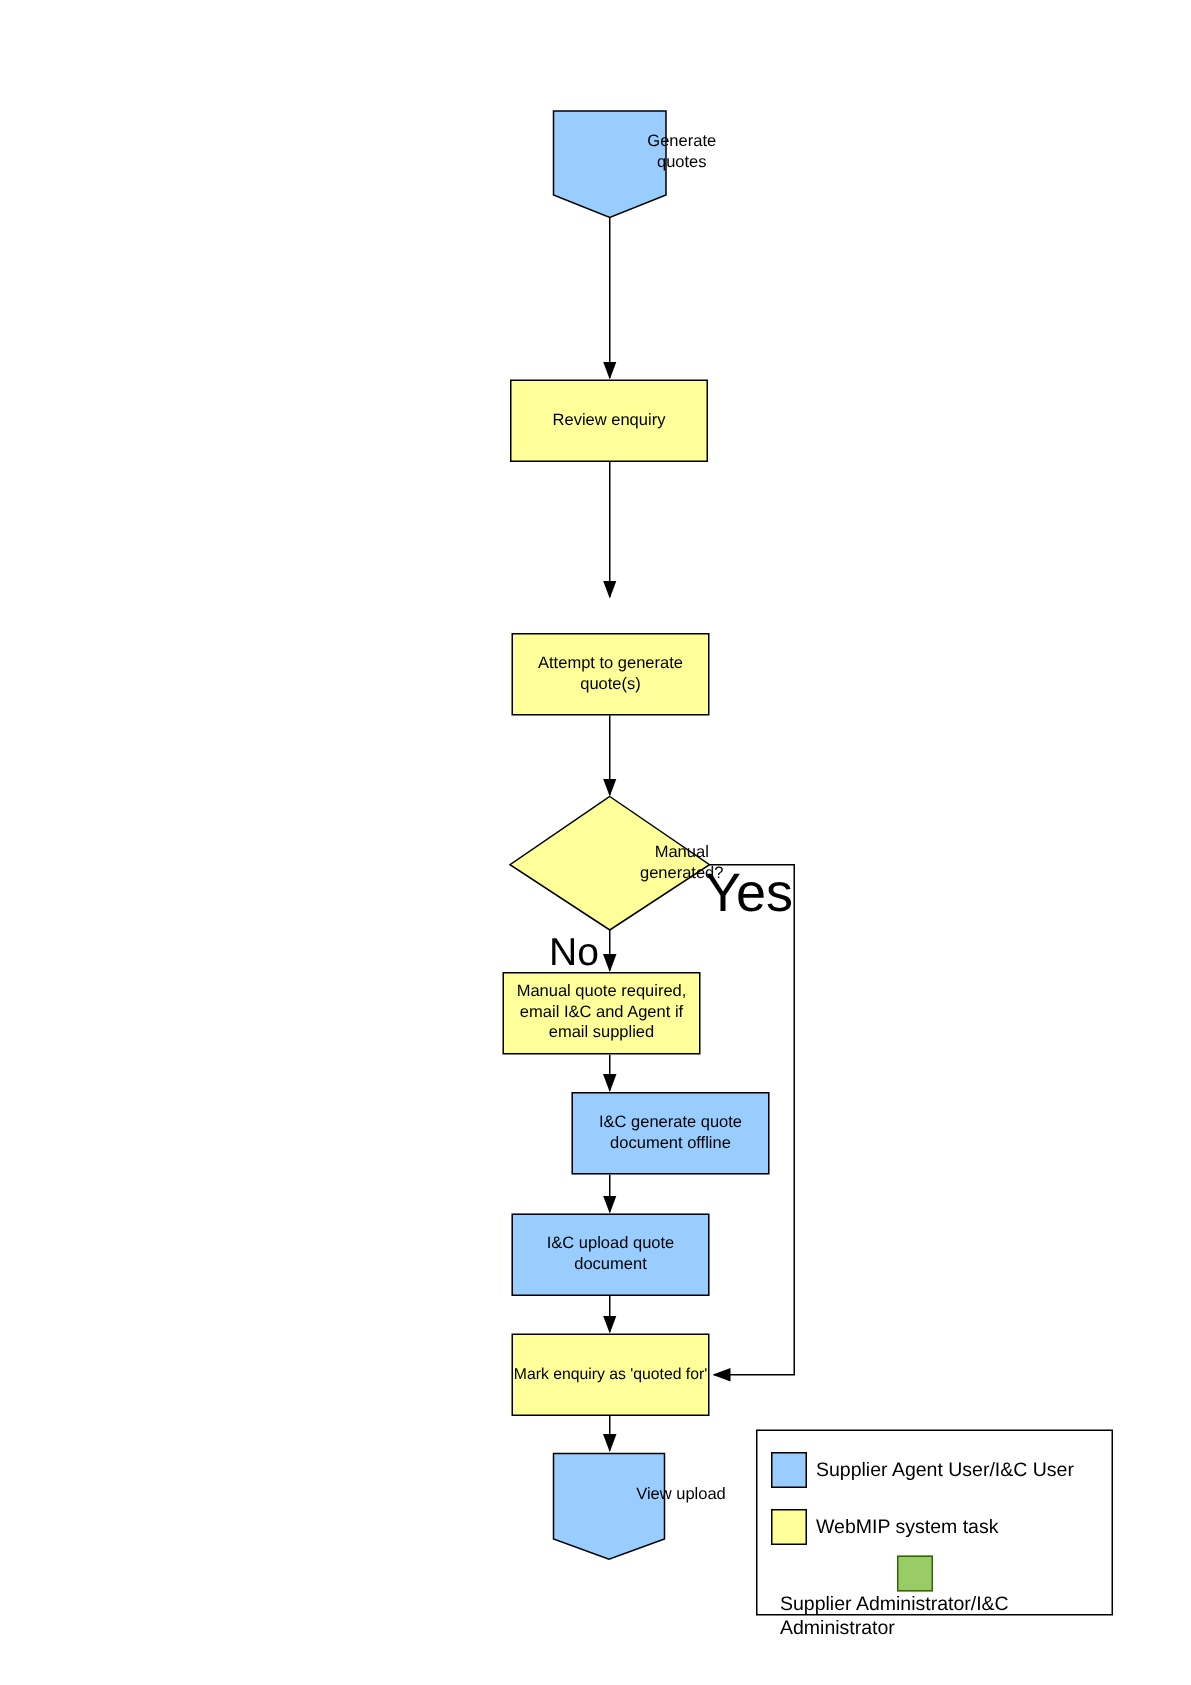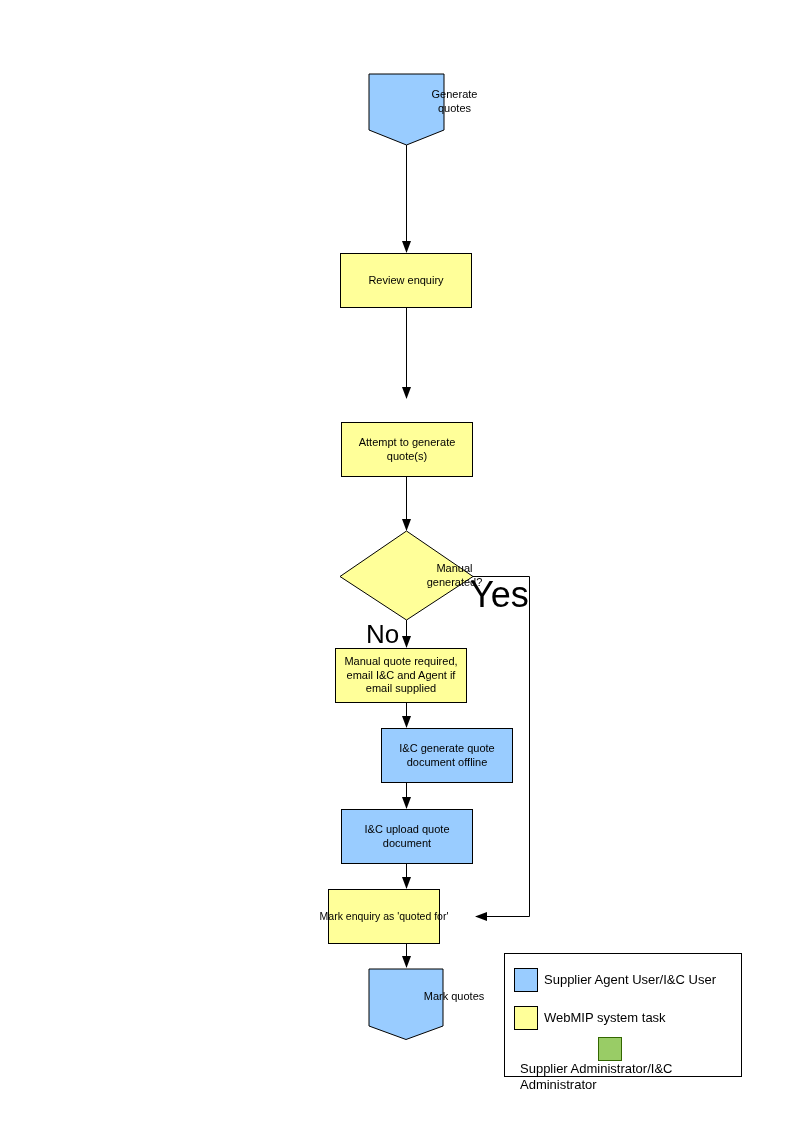--- a/index.html
+++ b/index.html
@@ -79,23 +79,23 @@
 
   <div class="edge-label" style="left:470px;top:577px;">Yes</div>
   <div class="edge-label no" style="left:366px;top:621px;">No</div>
 
   <div class="process fill-yellow" style="left:335px;top:648px;width:132px;height:55px;">Manual quote required, email I&amp;C and Agent if email supplied</div>
 
   <div class="process fill-blue" style="left:341px;top:728px;width:132px;height:55px;margin-left:40px;">I&amp;C generate quote document offline</div>
 
   <div class="process fill-blue" style="left:341px;top:809px;width:132px;height:55px;">I&amp;C upload quote document</div>
 
-  <div class="process fill-yellow tight" style="left:328px;top:889px;width:112px;height:55px;">Mark enquiry as 'quoted for'</div>
+  <div class="process fill-yellow tight" style="left:341px;top:889px;width:132px;height:55px;">Mark enquiry as 'quoted for'</div>
 
-  <div class="node-label" style="left:369px;top:975px;width:74px;height:44px;">Mark quotes</div>
+  <div class="node-label" style="left:369px;top:975px;width:74px;height:44px;">View upload</div>
 
   <div class="legend">
     <div class="legend-row" style="top:14px;">
       <span class="swatch blue"></span>
       <span class="legend-label">Supplier Agent User/I&amp;C User</span>
     </div>
     <div class="legend-row" style="top:52px;">
       <span class="swatch yellow"></span>
       <span class="legend-label">WebMIP system task</span>
     </div>

